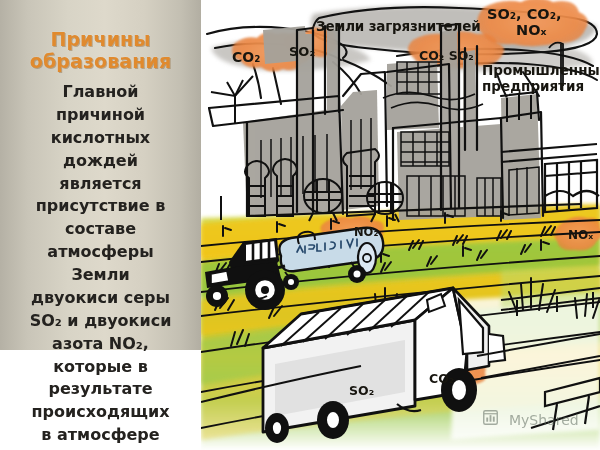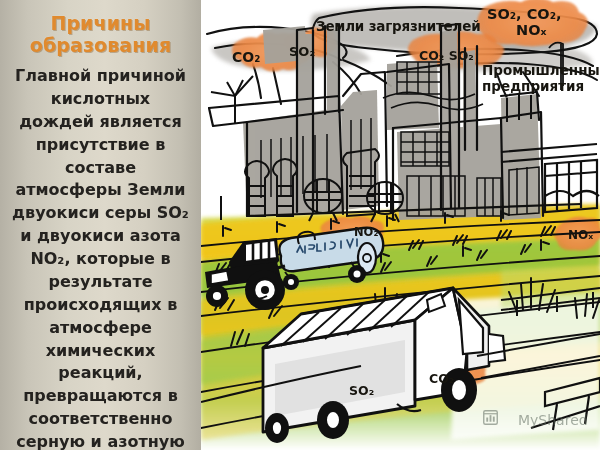--- a/index.html
+++ b/index.html
@@ -14,32 +14,32 @@
     overflow: hidden;
     background: #ffffff;
     font-family: "DejaVu Sans", "Liberation Sans", sans-serif;
   }
 
   
   #text-panel {
     position: absolute;
     left: 0; top: 0;
     width: 201px;
-    height: 450px;
+    height: 350px;
     background:
       linear-gradient(to right,
         #b5b1a5 0%,
         #c9c5b8 14%,
         #d8d4c6 34%,
         #ded9cb 52%,
         #d5d0c2 72%,
         #c3bfb2 90%,
         #b2aea2 100%);
     box-sizing: border-box;
-    padding: 0;
+    padding: 16px;
     z-index: 5;
   }
   #panel-title {
     margin: 0;
     padding: 12px 10px 0 10px;
     text-align: center;
     font-size: 19px;
     line-height: 1.16;
     font-weight: bold;
     color: #e08a2e;
@@ -87,21 +87,21 @@
   #label-nox-rt  { left: 568px; top: 228px; font-size: 12px; }
   #label-so2-trk { left: 349px; top: 383px; font-size: 12.5px; }
   #label-co2-trk { left: 429px; top: 371px; font-size: 12.5px; }
 
   
   #watermark {
     position: absolute;
     left: 483px; top: 410px;
     display: flex;
     align-items: center;
-    gap: 20px;
+    gap: 11px;
     opacity: 0.55;
     pointer-events: none;
   }
   #watermark .wm-text {
     font-family: "DejaVu Sans", "Liberation Sans", sans-serif;
     font-size: 14px;
     color: #5f6b5f;
     font-weight: normal;
   }
 </style>

